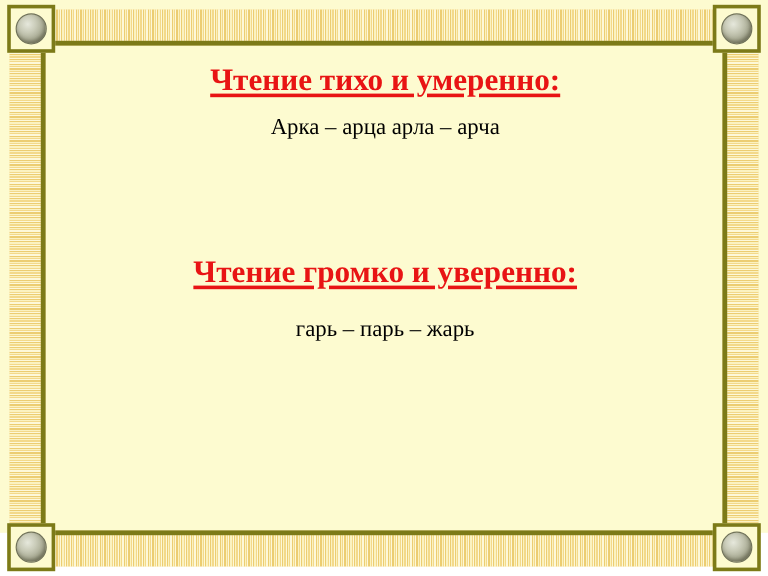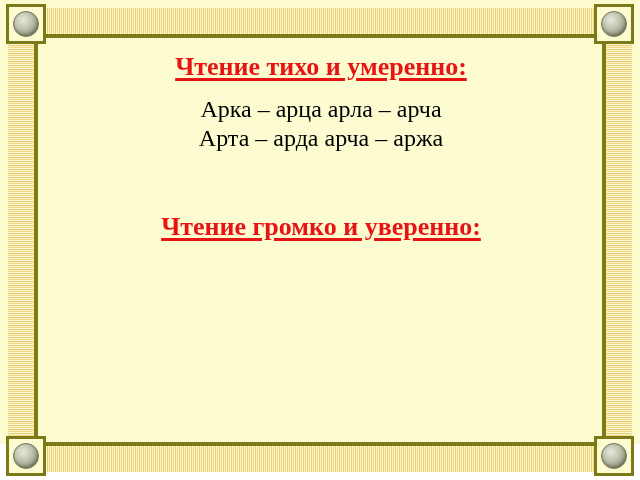--- a/index.html
+++ b/index.html
@@ -130,21 +130,21 @@
     text-align: center;
     text-decoration: underline;
     text-decoration-thickness: 3px;
     text-underline-offset: 3px;
     margin: 0;
     white-space: nowrap;
   }
 
   .line {
     color: #000000;
-    font-size: 24px;
+    font-size: 19px;
     line-height: 1.22;
     text-align: center;
     margin: 0;
     white-space: nowrap;
   }
 
   
   .block-1 { position: absolute; left: 0; top: 8px;   width: 100%; }
   .block-1 .heading { margin-bottom: 14px; }
   .block-2 { position: absolute; left: 0; top: 168px; width: 100%; }
@@ -171,21 +171,21 @@
   </div>
   <div class="corner corner-br">
     <div class="sphere"></div>
   </div>
 
   <div class="content">
 
     <div class="block-1">
       <p class="heading">Чтение тихо и умеренно:</p>
       <p class="line">Арка – арца арла – арча</p>
-      <p class="line">Арта – арда арча – аржа</p>
     </div>
 
     <div class="block-2">
       <p class="heading">Чтение громко и уверенно:</p>
+      <p class="line">гарь – парь – жарь</p>
     </div>
 
   </div>
 </div>
 
 </body></html>

